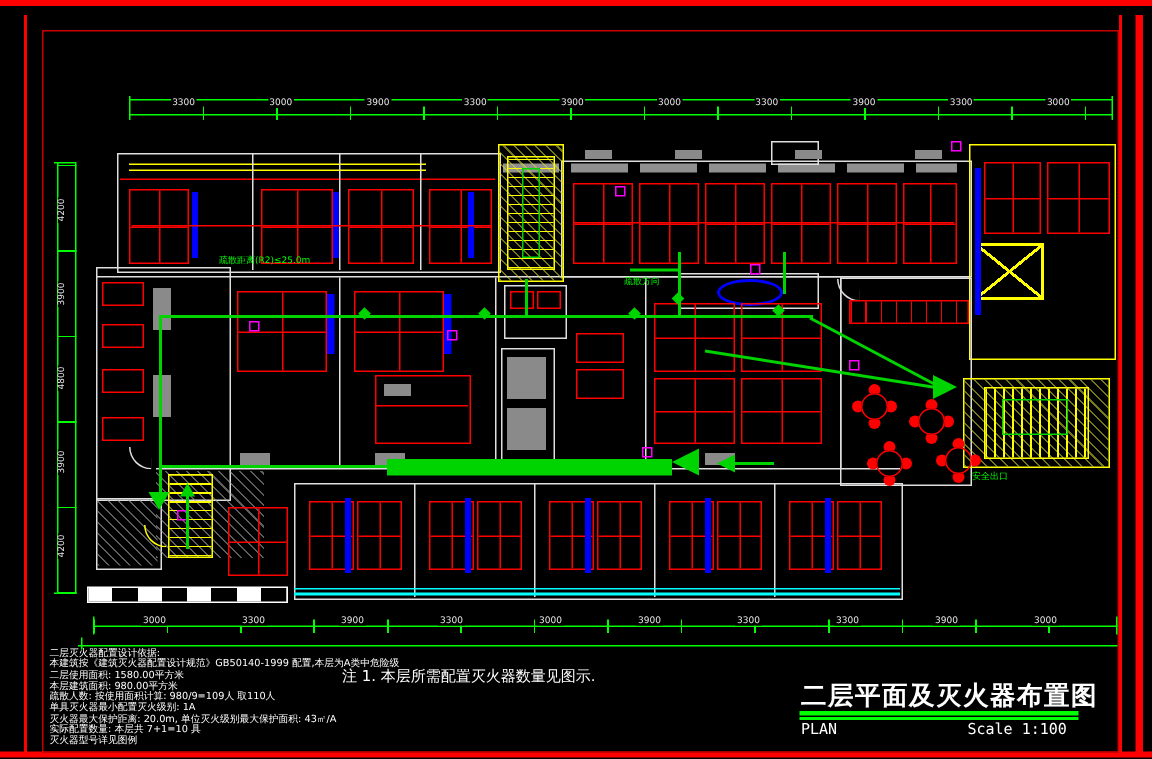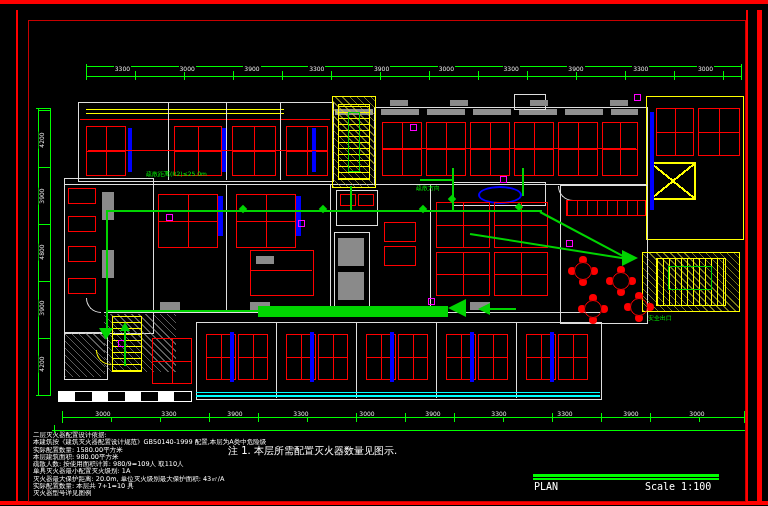--- a/index.html
+++ b/index.html
@@ -290,29 +290,30 @@
 
   <div class="glabel" style="left:146px;top:170px">疏散距离(R2)≤25.0m</div>
   <div class="glabel" style="left:416px;top:184px">疏散方向</div>
   <div class="glabel" style="left:648px;top:314px">安全出口</div>
 
   <div class="scalebar" style="left:58px;top:391px;width:132px;height:9px"></div>
 
   <div class="notes" style="left:33px;top:432px">
       <span class="note-line">二层灭火器配置设计依据:</span>
       <span class="note-line">本建筑按《建筑灭火器配置设计规范》GB50140-1999 配置,本层为A类中危险级</span>
-      <span class="note-line">实际配置数量: 1580.00平方米</span>
+      <span class="note-line">二层使用面积: 1580.00平方米</span>
       <span class="note-line">本层建筑面积: 980.00平方米</span>
       <span class="note-line">疏散人数: 按使用面积计算: 980/9=109人 取110人</span>
       <span class="note-line">        单具灭火器最小配置灭火级别: 1A</span>
       <span class="note-line">灭火器最大保护距离: 20.0m, 单位灭火级别最大保护面积: 43㎡/A</span>
       <span class="note-line">实际配置数量: 本层共 7+1=10 具</span>
       <span class="note-line">灭火器型号详见图例</span>
     </div>
 
   <div class="center-note" style="left:228px;top:444px">注 1. 本层所需配置灭火器数量见图示.</div>
 
+  <div class="title-text" style="left:534px;top:452px">二层平面及灭火器布置图</div>
   <div class="dl" style="left:533px;top:474px;width:186px;height:3px"></div>
   <div class="dl" style="left:533px;top:478px;width:186px;height:2px"></div>
   <div class="sub-text" style="left:534px;top:481px">PLAN</div>
   <div class="sub-text" style="left:645px;top:481px">Scale 1:100</div>
 
 </div>
 
 </body></html>

